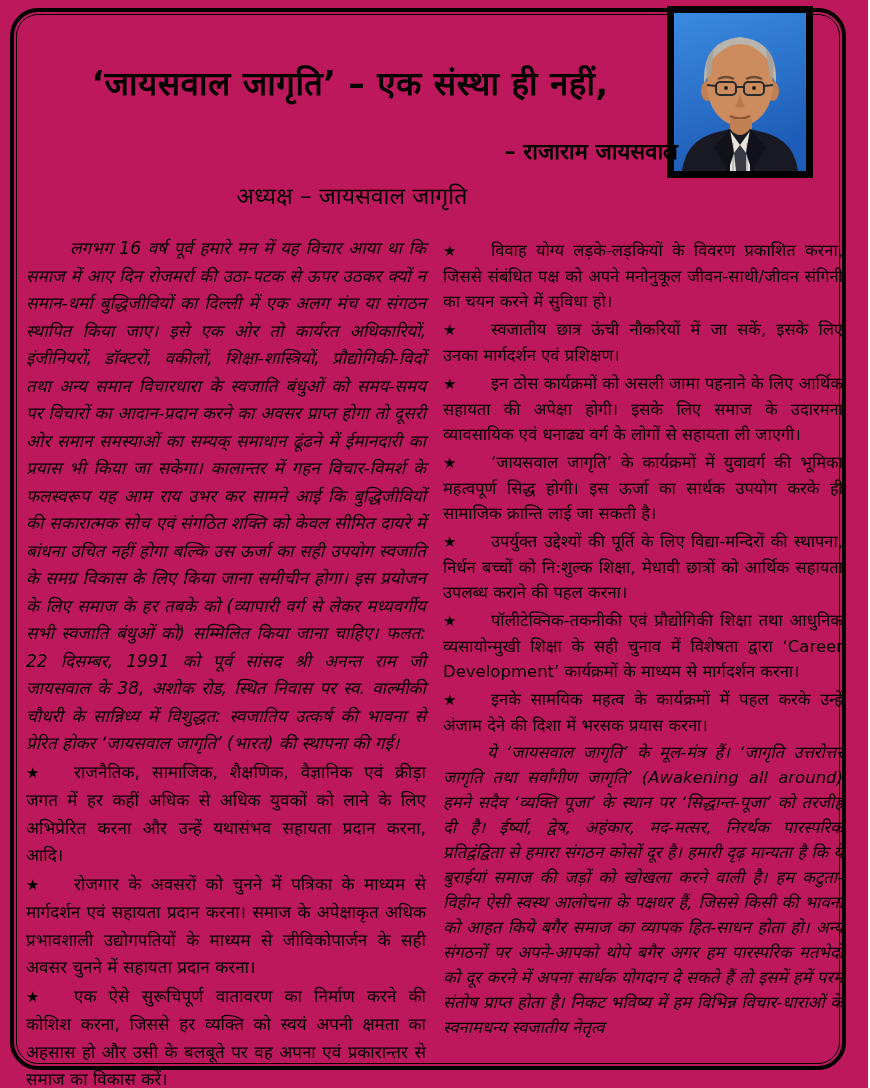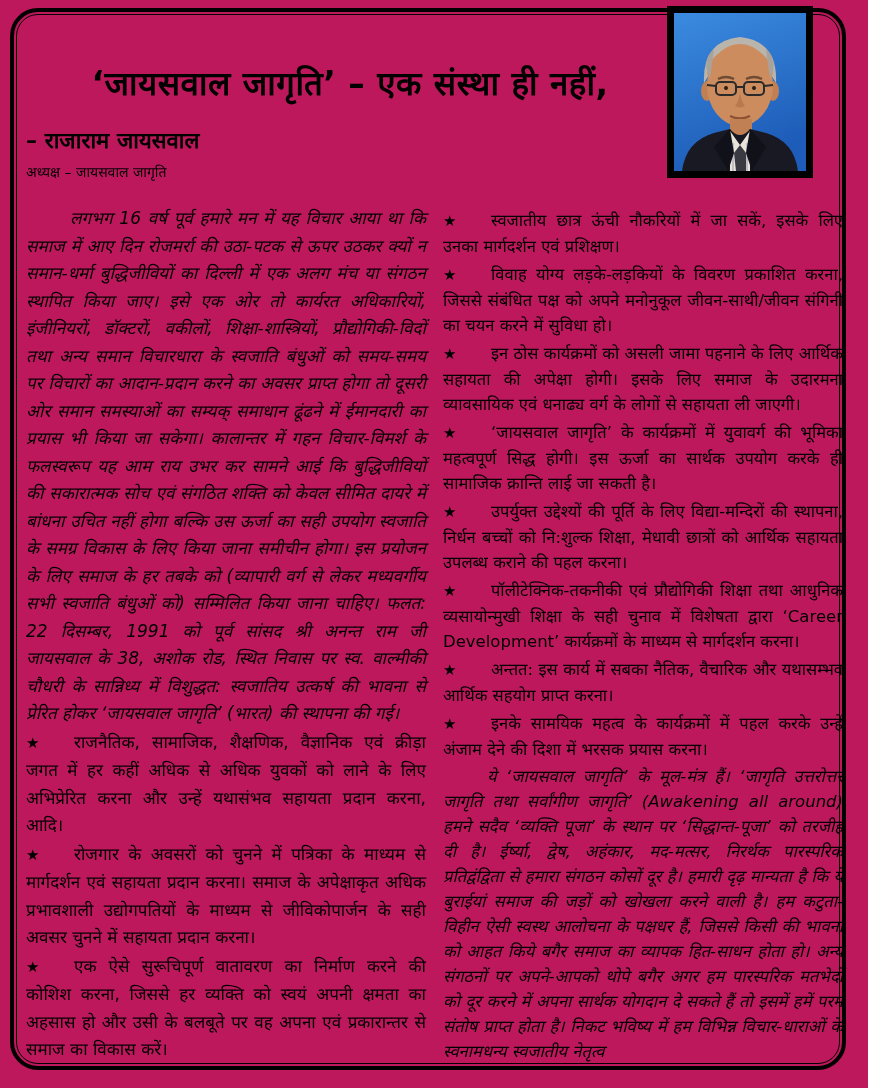--- a/index.html
+++ b/index.html
@@ -38,29 +38,30 @@
     width: 648px;
     margin-top: 38px;
     text-align: center;
     font-weight: bold;
     font-size: 33px;
     line-height: 52px;
     letter-spacing: 0.5px;
   }
   .byline {
     width: 652px;
+    text-align: right;
     font-weight: bold;
     font-size: 22px;
-    margin-top: 14px;
+    margin-top: 25px;
   }
   .byline-role {
     width: 652px;
-    text-align: left;
-    font-size: 14px;
-    margin-top: 8px;
+    text-align: center;
+    font-size: 23px;
+    margin-top: 14px;
   }
   
   .photo {
     position: absolute;
     left: 667px; top: 6px;
     width: 132px; height: 158px;
     background: #000;
     padding: 7px;
   }
   .photo svg { display: block; }
@@ -163,27 +164,26 @@
 
       <div class="col col-left">
         <p class="para">लगभग 16 वर्ष पूर्व हमारे मन में यह विचार आया था कि समाज में आए दिन रोजमर्रा की उठा-पटक से ऊपर उठकर क्यों न समान-धर्मा बुद्धिजीवियों का दिल्ली में एक अलग मंच या संगठन स्थापित किया जाए। इसे एक ओर तो कार्यरत अधिकारियों, इंजीनियरों, डॉक्टरों, वकीलों, शिक्षा-शास्त्रियों, प्रौद्योगिकी-विदों तथा अन्य समान विचारधारा के स्वजाति बंधुओं को समय-समय पर विचारों का आदान-प्रदान करने का अवसर प्राप्त होगा तो दूसरी ओर समान समस्याओं का सम्यक् समाधान ढूंढने में ईमानदारी का प्रयास भी किया जा सकेगा। कालान्तर में गहन विचार-विमर्श के फलस्वरूप यह आम राय उभर कर सामने आई कि बुद्धिजीवियों की सकारात्मक सोच एवं संगठित शक्ति को केवल सीमित दायरे में बांधना उचित नहीं होगा बल्कि उस ऊर्जा का सही उपयोग स्वजाति के समग्र विकास के लिए किया जाना समीचीन होगा। इस प्रयोजन के लिए समाज के हर तबके को (व्यापारी वर्ग से लेकर मध्यवर्गीय सभी स्वजाति बंधुओं को) सम्मिलित किया जाना चाहिए। फलत: 22 दिसम्बर, 1991 को पूर्व सांसद श्री अनन्त राम जी जायसवाल के 38, अशोक रोड, स्थित निवास पर स्व. वाल्मीकी चौधरी के सान्निध्य में विशुद्धत: स्वजातिय उत्कर्ष की भावना से प्रेरित होकर ‘जायसवाल जागृति’ (भारत) की स्थापना की गई।</p>
 
         <p class="bullet"><span class="star">★</span><span>राजनैतिक, सामाजिक, शैक्षणिक, वैज्ञानिक एवं क्रीड़ा जगत में हर कहीं अधिक से अधिक युवकों को लाने के लिए अभिप्रेरित करना और उन्हें यथासंभव सहायता प्रदान करना, आदि।</span></p>
         <p class="bullet"><span class="star">★</span><span>रोजगार के अवसरों को चुनने में पत्रिका के माध्यम से मार्गदर्शन एवं सहायता प्रदान करना। समाज के अपेक्षाकृत अधिक प्रभावशाली उद्योगपतियों के माध्यम से जीविकोपार्जन के सही अवसर चुनने में सहायता प्रदान करना।</span></p>
         <p class="bullet"><span class="star">★</span><span>एक ऐसे सुरूचिपूर्ण वातावरण का निर्माण करने की कोशिश करना, जिससे हर व्यक्ति को स्वयं अपनी क्षमता का अहसास हो और उसी के बलबूते पर वह अपना एवं प्रकारान्तर से समाज का विकास करें।</span></p>
       </div>
 
       <div class="col col-right">
+        <p class="bullet"><span class="star">★</span><span>विवाह योग्य लड़के-लड़कियों के विवरण प्रकाशित करना, जिससे संबंधित पक्ष को अपने मनोनुकूल जीवन-साथी/जीवन संगिनी का चयन करने में सुविधा हो।</span></p>
         <p class="bullet"><span class="star">★</span><span>स्वजातीय छात्र ऊंची नौकरियों में जा सकें, इसके लिए उनका मार्गदर्शन एवं प्रशिक्षण।</span></p>
-        <p class="bullet"><span class="star">★</span><span>विवाह योग्य लड़के-लड़कियों के विवरण प्रकाशित करना, जिससे संबंधित पक्ष को अपने मनोनुकूल जीवन-साथी/जीवन संगिनी का चयन करने में सुविधा हो।</span></p>
         <p class="bullet"><span class="star">★</span><span>इन ठोस कार्यक्रमों को असली जामा पहनाने के लिए आर्थिक सहायता की अपेक्षा होगी। इसके लिए समाज के उदारमना व्यावसायिक एवं धनाढ्य वर्ग के लोगों से सहायता ली जाएगी।</span></p>
         <p class="bullet"><span class="star">★</span><span>‘जायसवाल जागृति’ के कार्यक्रमों में युवावर्ग की भूमिका महत्वपूर्ण सिद्ध होगी। इस ऊर्जा का सार्थक उपयोग करके ही सामाजिक क्रान्ति लाई जा सकती है।</span></p>
         <p class="bullet"><span class="star">★</span><span>उपर्युक्त उद्देश्यों की पूर्ति के लिए विद्या-मन्दिरों की स्थापना, निर्धन बच्चों को नि:शुल्क शिक्षा, मेधावी छात्रों को आर्थिक सहायता उपलब्ध कराने की पहल करना।</span></p>
         <p class="bullet"><span class="star">★</span><span>पॉलीटेक्निक-तकनीकी एवं प्रौद्योगिकी शिक्षा तथा आधुनिक व्यसायोन्मुखी शिक्षा के सही चुनाव में विशेषता द्वारा ‘Career Development’ कार्यक्रमों के माध्यम से मार्गदर्शन करना।</span></p>
-        <p class="bullet"><span class="star">★</span><span>अन्तत: इस कार्य में सबका नैतिक, वैचारिक और यथासम्भव आर्थिक सहयोग प्राप्त करना।</span></p>
         <p class="bullet"><span class="star">★</span><span>इनके सामयिक महत्व के कार्यक्रमों में पहल करके उन्हें अंजाम देने की दिशा में भरसक प्रयास करना।</span></p>
 
         <p class="para">ये ‘जायसवाल जागृति’ के मूल-मंत्र हैं। ‘जागृति उत्तरोत्तर जागृति तथा सर्वांगीण जागृति’ (Awakening all around) हमने सदैव ‘व्यक्ति पूजा’ के स्थान पर ‘सिद्धान्त-पूजा’ को तरजीह दी है। ईर्ष्या, द्वेष, अहंकार, मद-मत्सर, निरर्थक पारस्परिक प्रतिद्वंद्विता से हमारा संगठन कोसों दूर है। हमारी दृढ़ मान्यता है कि ये बुराईयां समाज की जड़ों को खोखला करने वाली है। हम कटुता-विहीन ऐसी स्वस्थ आलोचना के पक्षधर हैं, जिससे किसी की भावना को आहत किये बगैर समाज का व्यापक हित-साधन होता हो। अन्य संगठनों पर अपने-आपको थोपे बगैर अगर हम पारस्परिक मतभेदों को दूर करने में अपना सार्थक योगदान दे सकते हैं तो इसमें हमें परम संतोष प्राप्त होता है। निकट भविष्य में हम विभिन्न विचार-धाराओं के स्वनामधन्य स्वजातीय नेतृत्व</p>
       </div>
 
     </div>
   </div>
 </div>
 
 </body></html>

